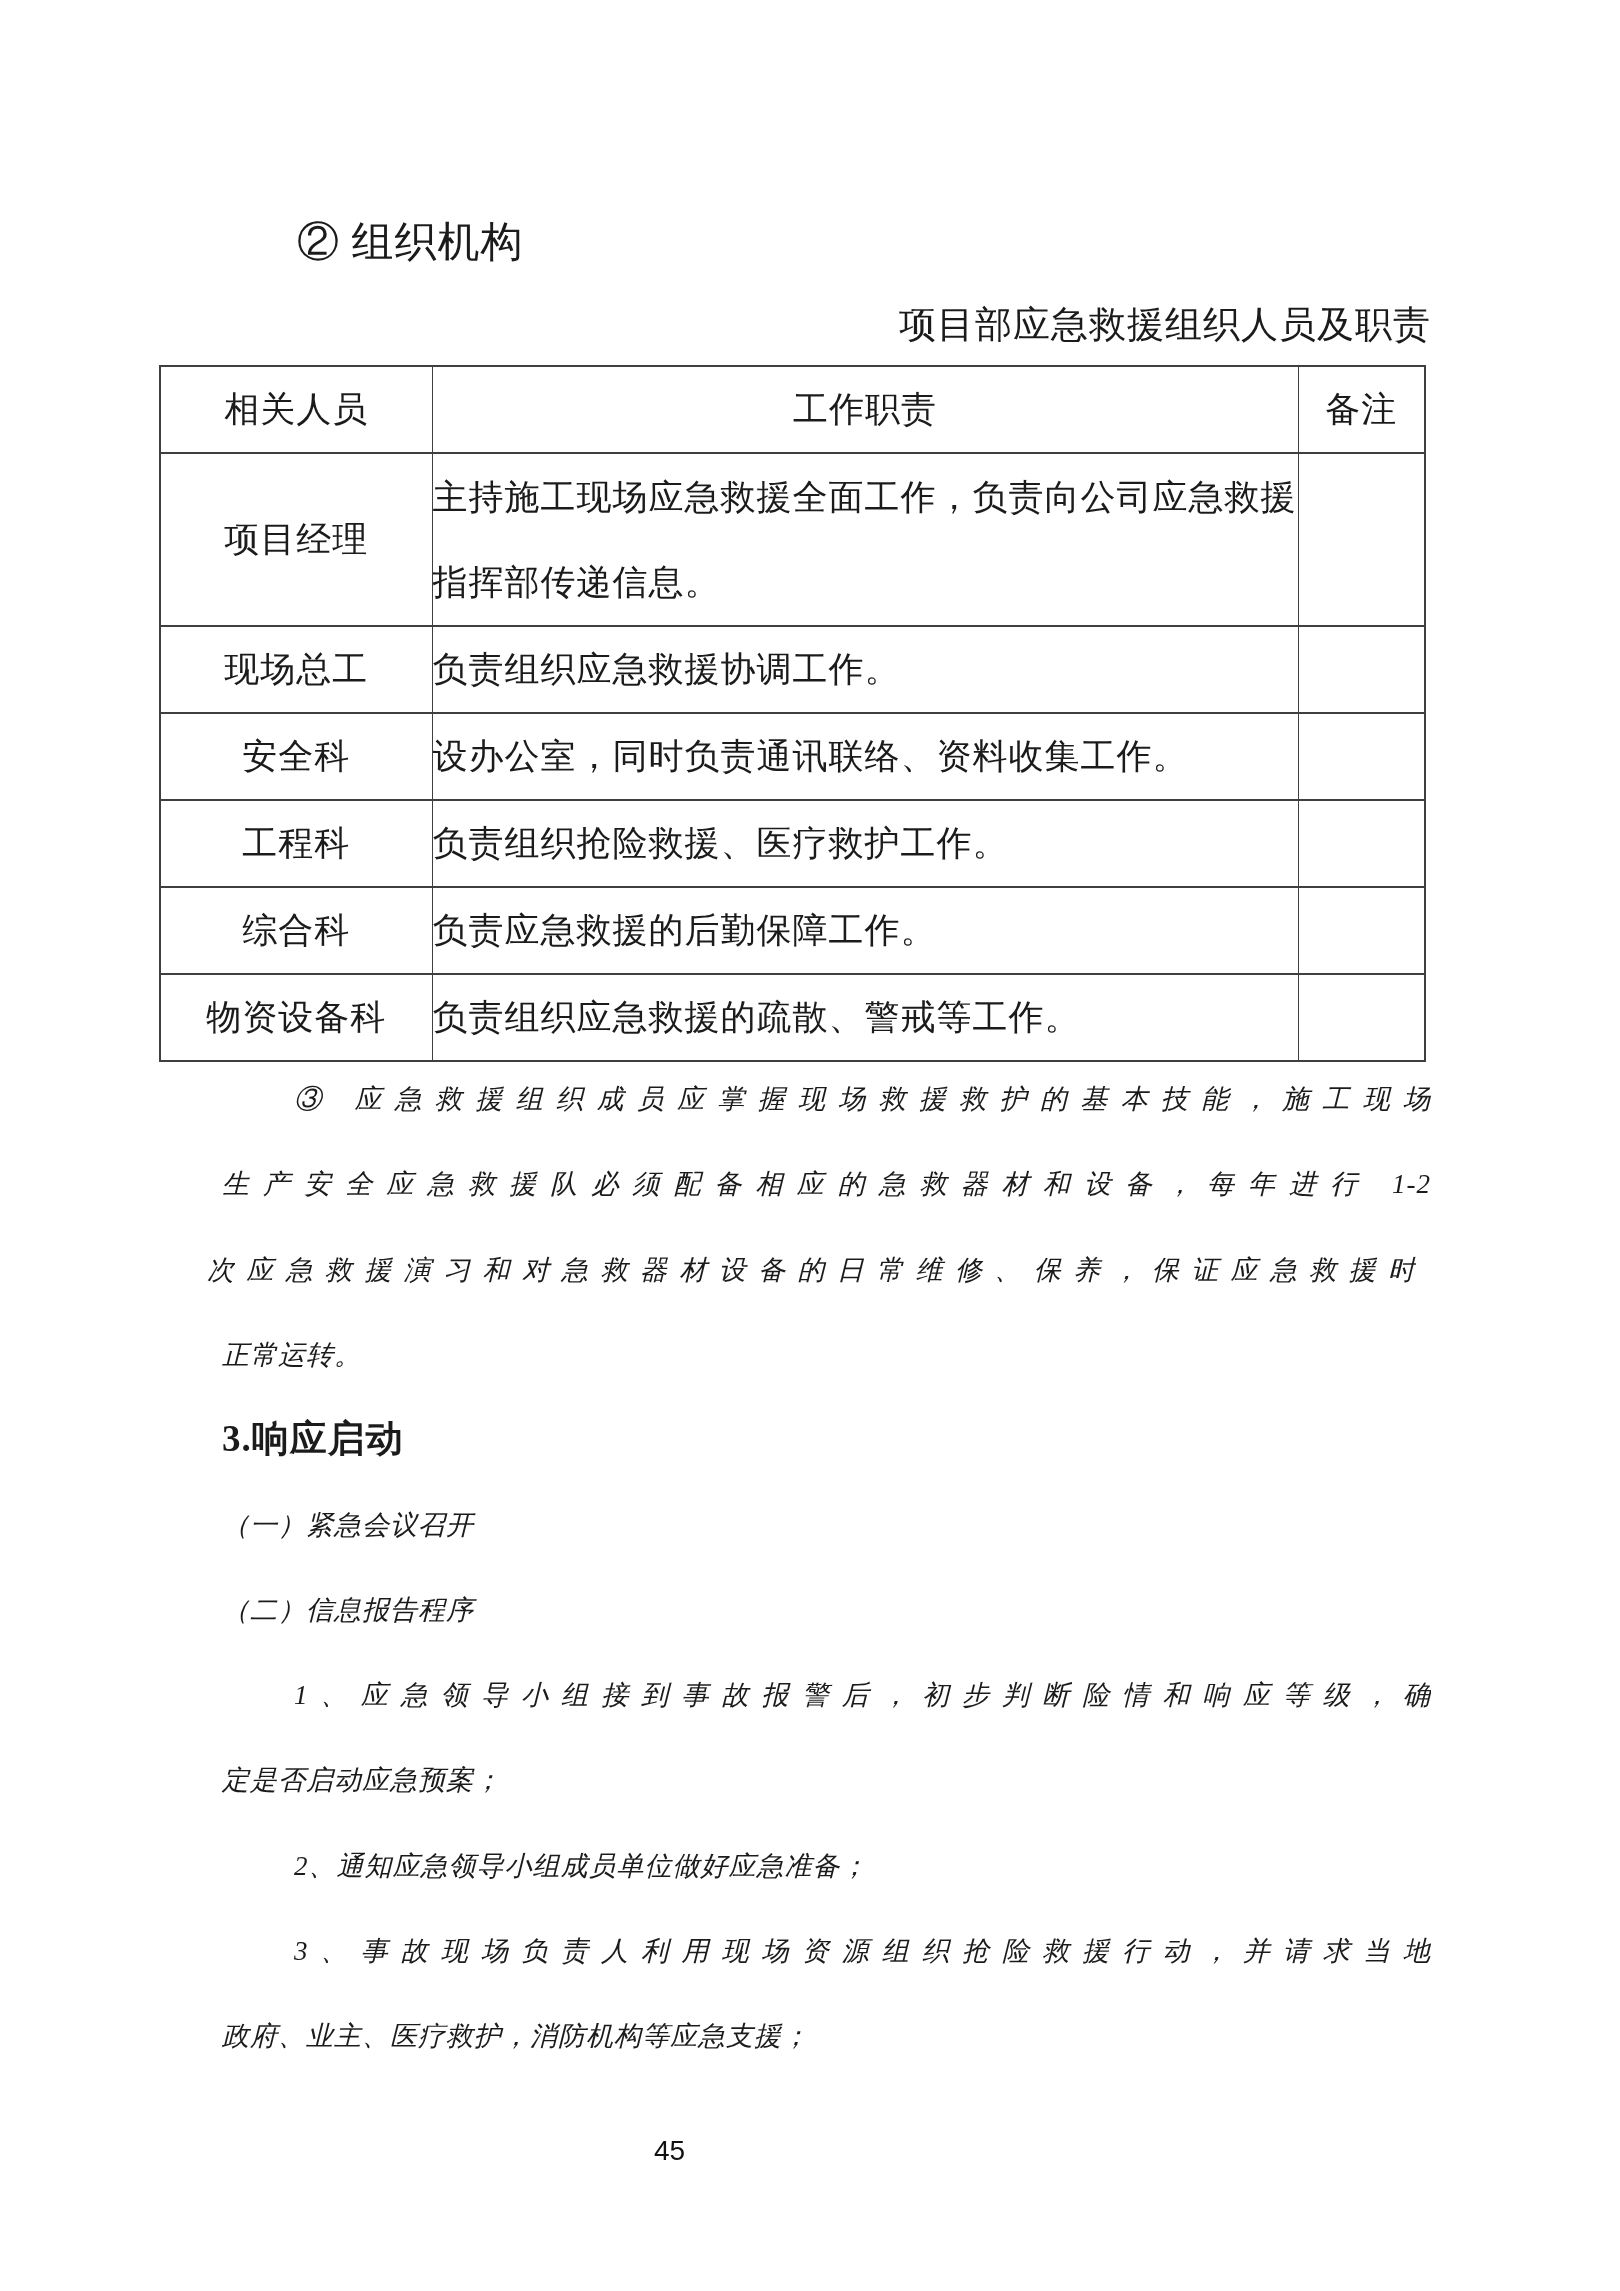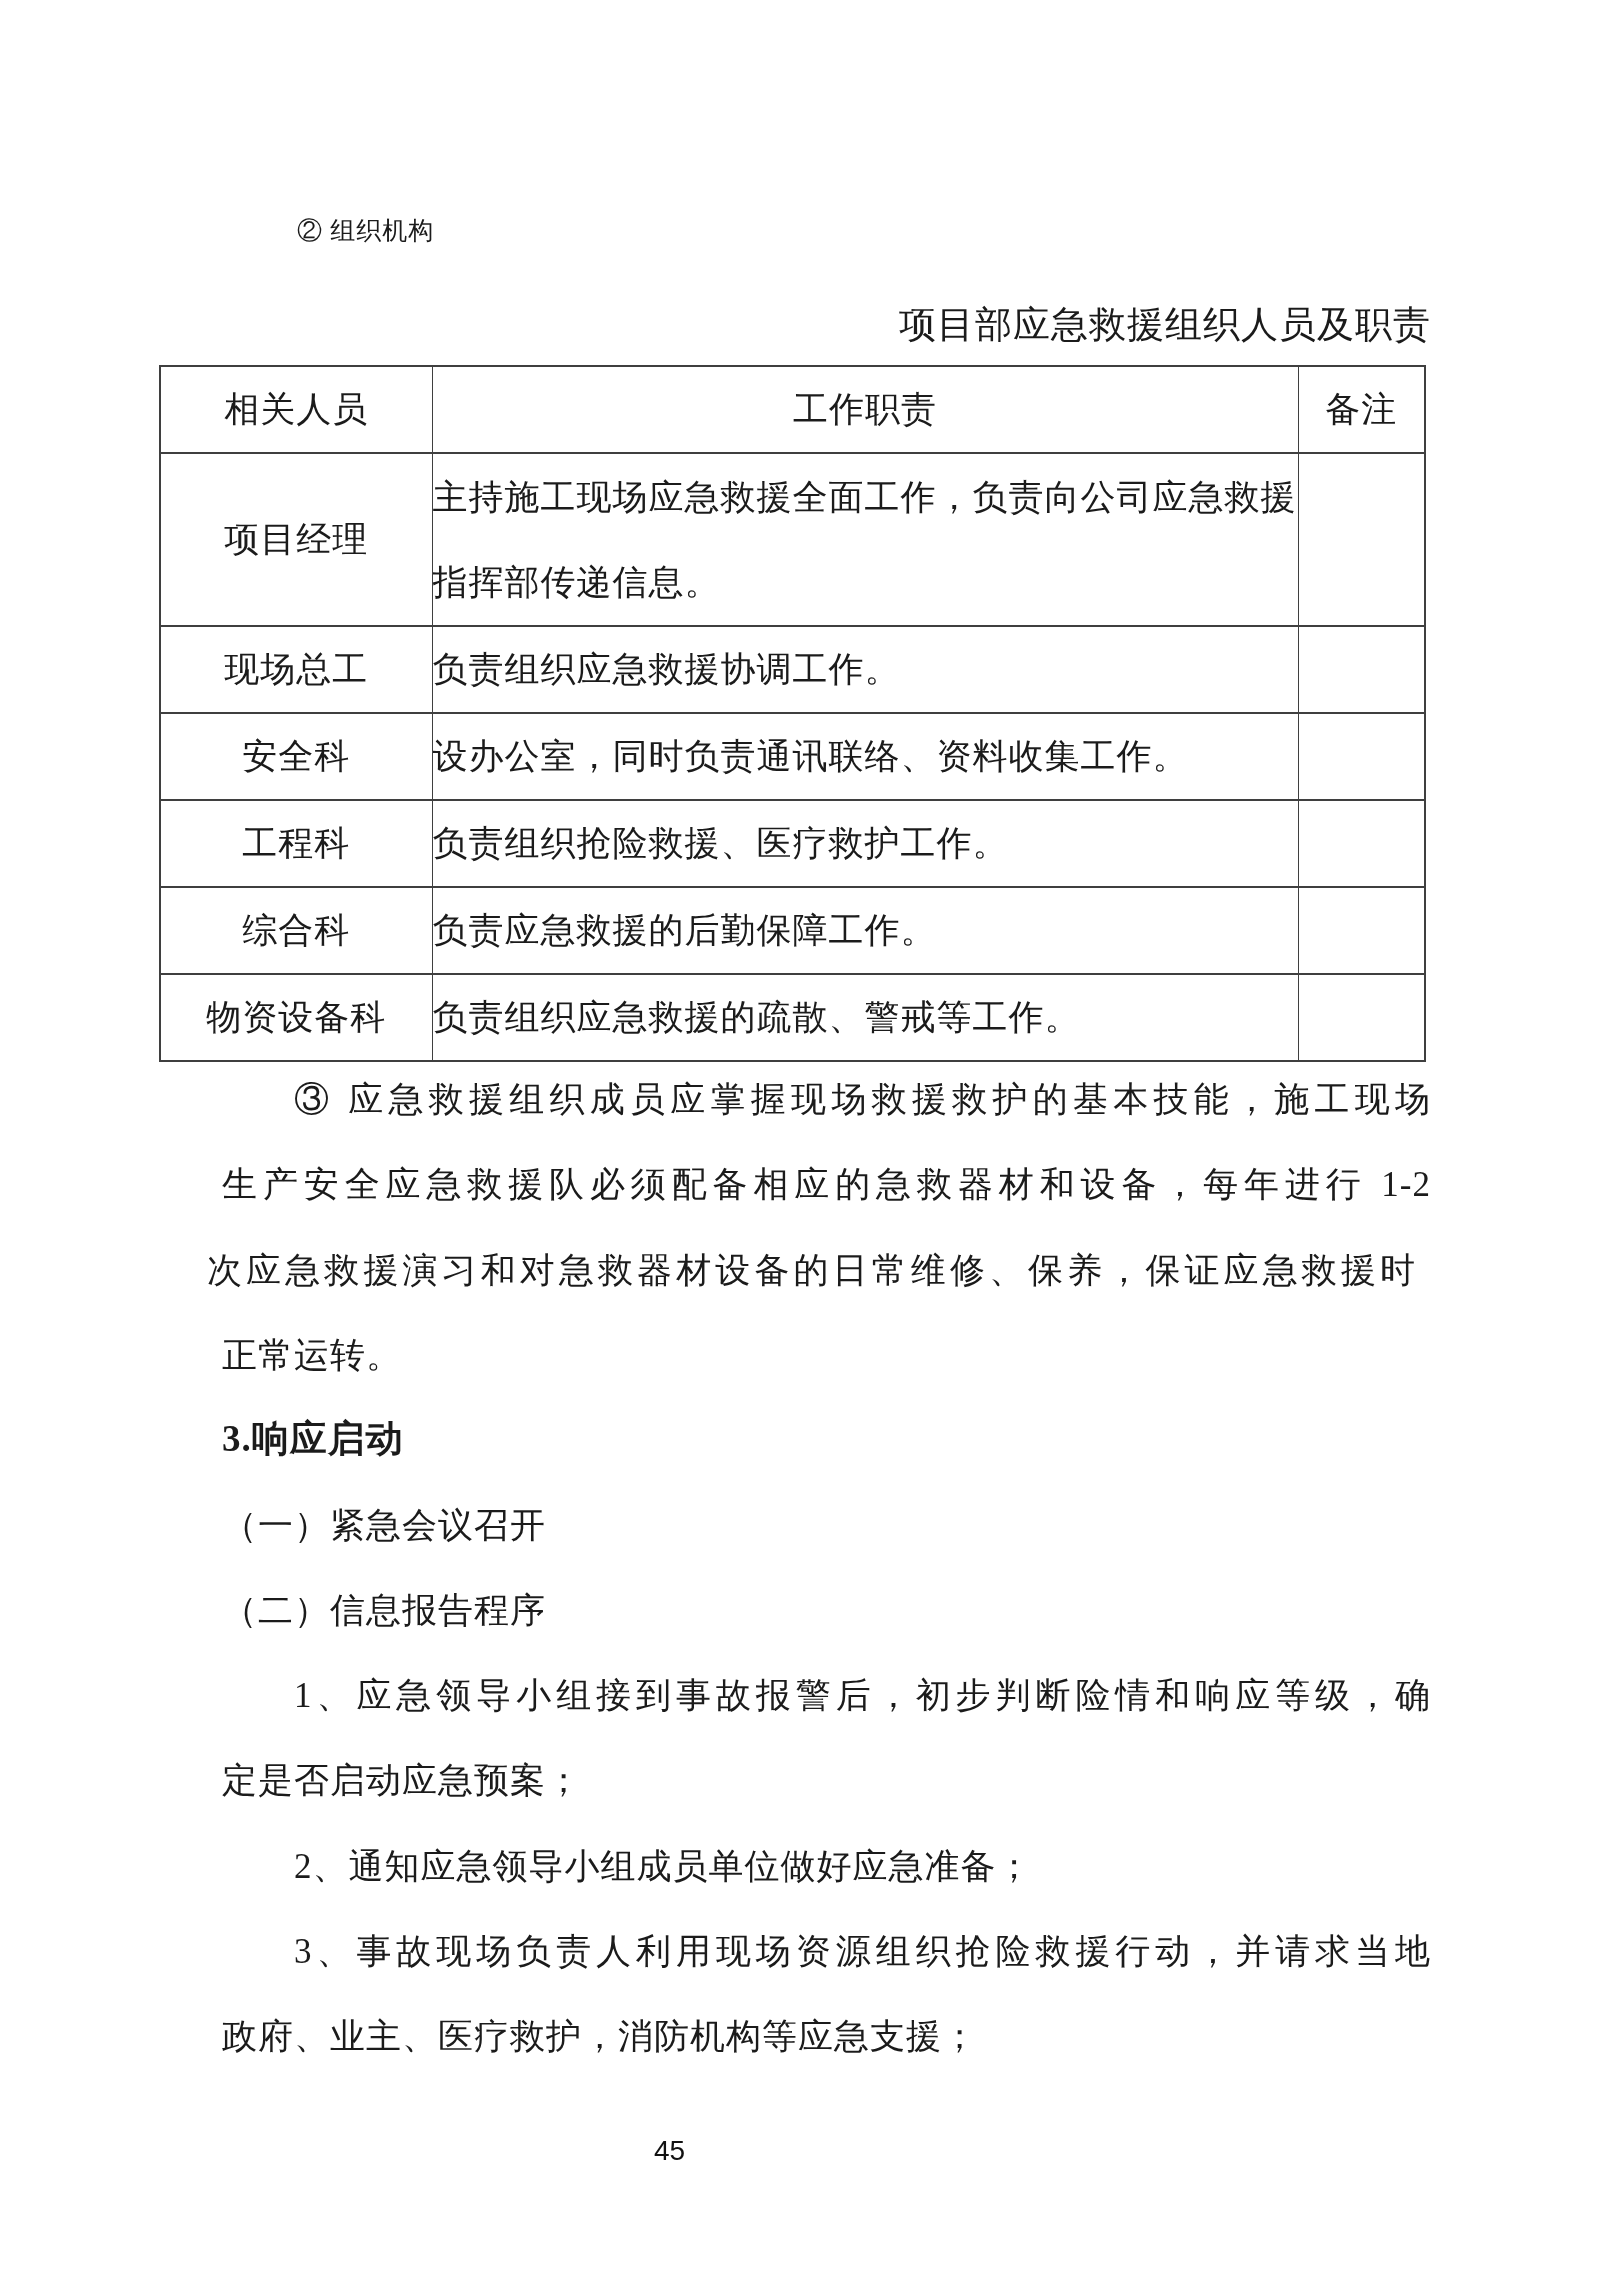--- a/index.html
+++ b/index.html
@@ -7,32 +7,33 @@
     position: relative;
     width: 1620px;
     height: 2292px;
     background: #ffffff;
     font-family: "Liberation Serif", serif;
     color: #1b1b1b;
     overflow: hidden;
   }
   .abs { position: absolute; white-space: nowrap; }
   .body-line {
-    font-size: 35px;
+    font-size: 27px;
     line-height: 45px;
     letter-spacing: 1px;
+    font-style: italic;
   }
   .just {
     white-space: normal;
     text-align: justify;
     text-align-last: justify;
     overflow: hidden;
     height: 49px;
   }
-  .section-label { font-size: 25px; letter-spacing: 1px; }
+  .section-label { font-size: 42px; letter-spacing: 1px; }
   .doc-table-title {
     font-size: 37px;
     font-weight: normal;
     text-align: right;
     letter-spacing: 1px;
     white-space: nowrap;
   }
   .heading-line { font-size: 37px; font-weight: bold; letter-spacing: 1px; line-height: 45px; }
   table.duty-table {
     border-collapse: collapse;

